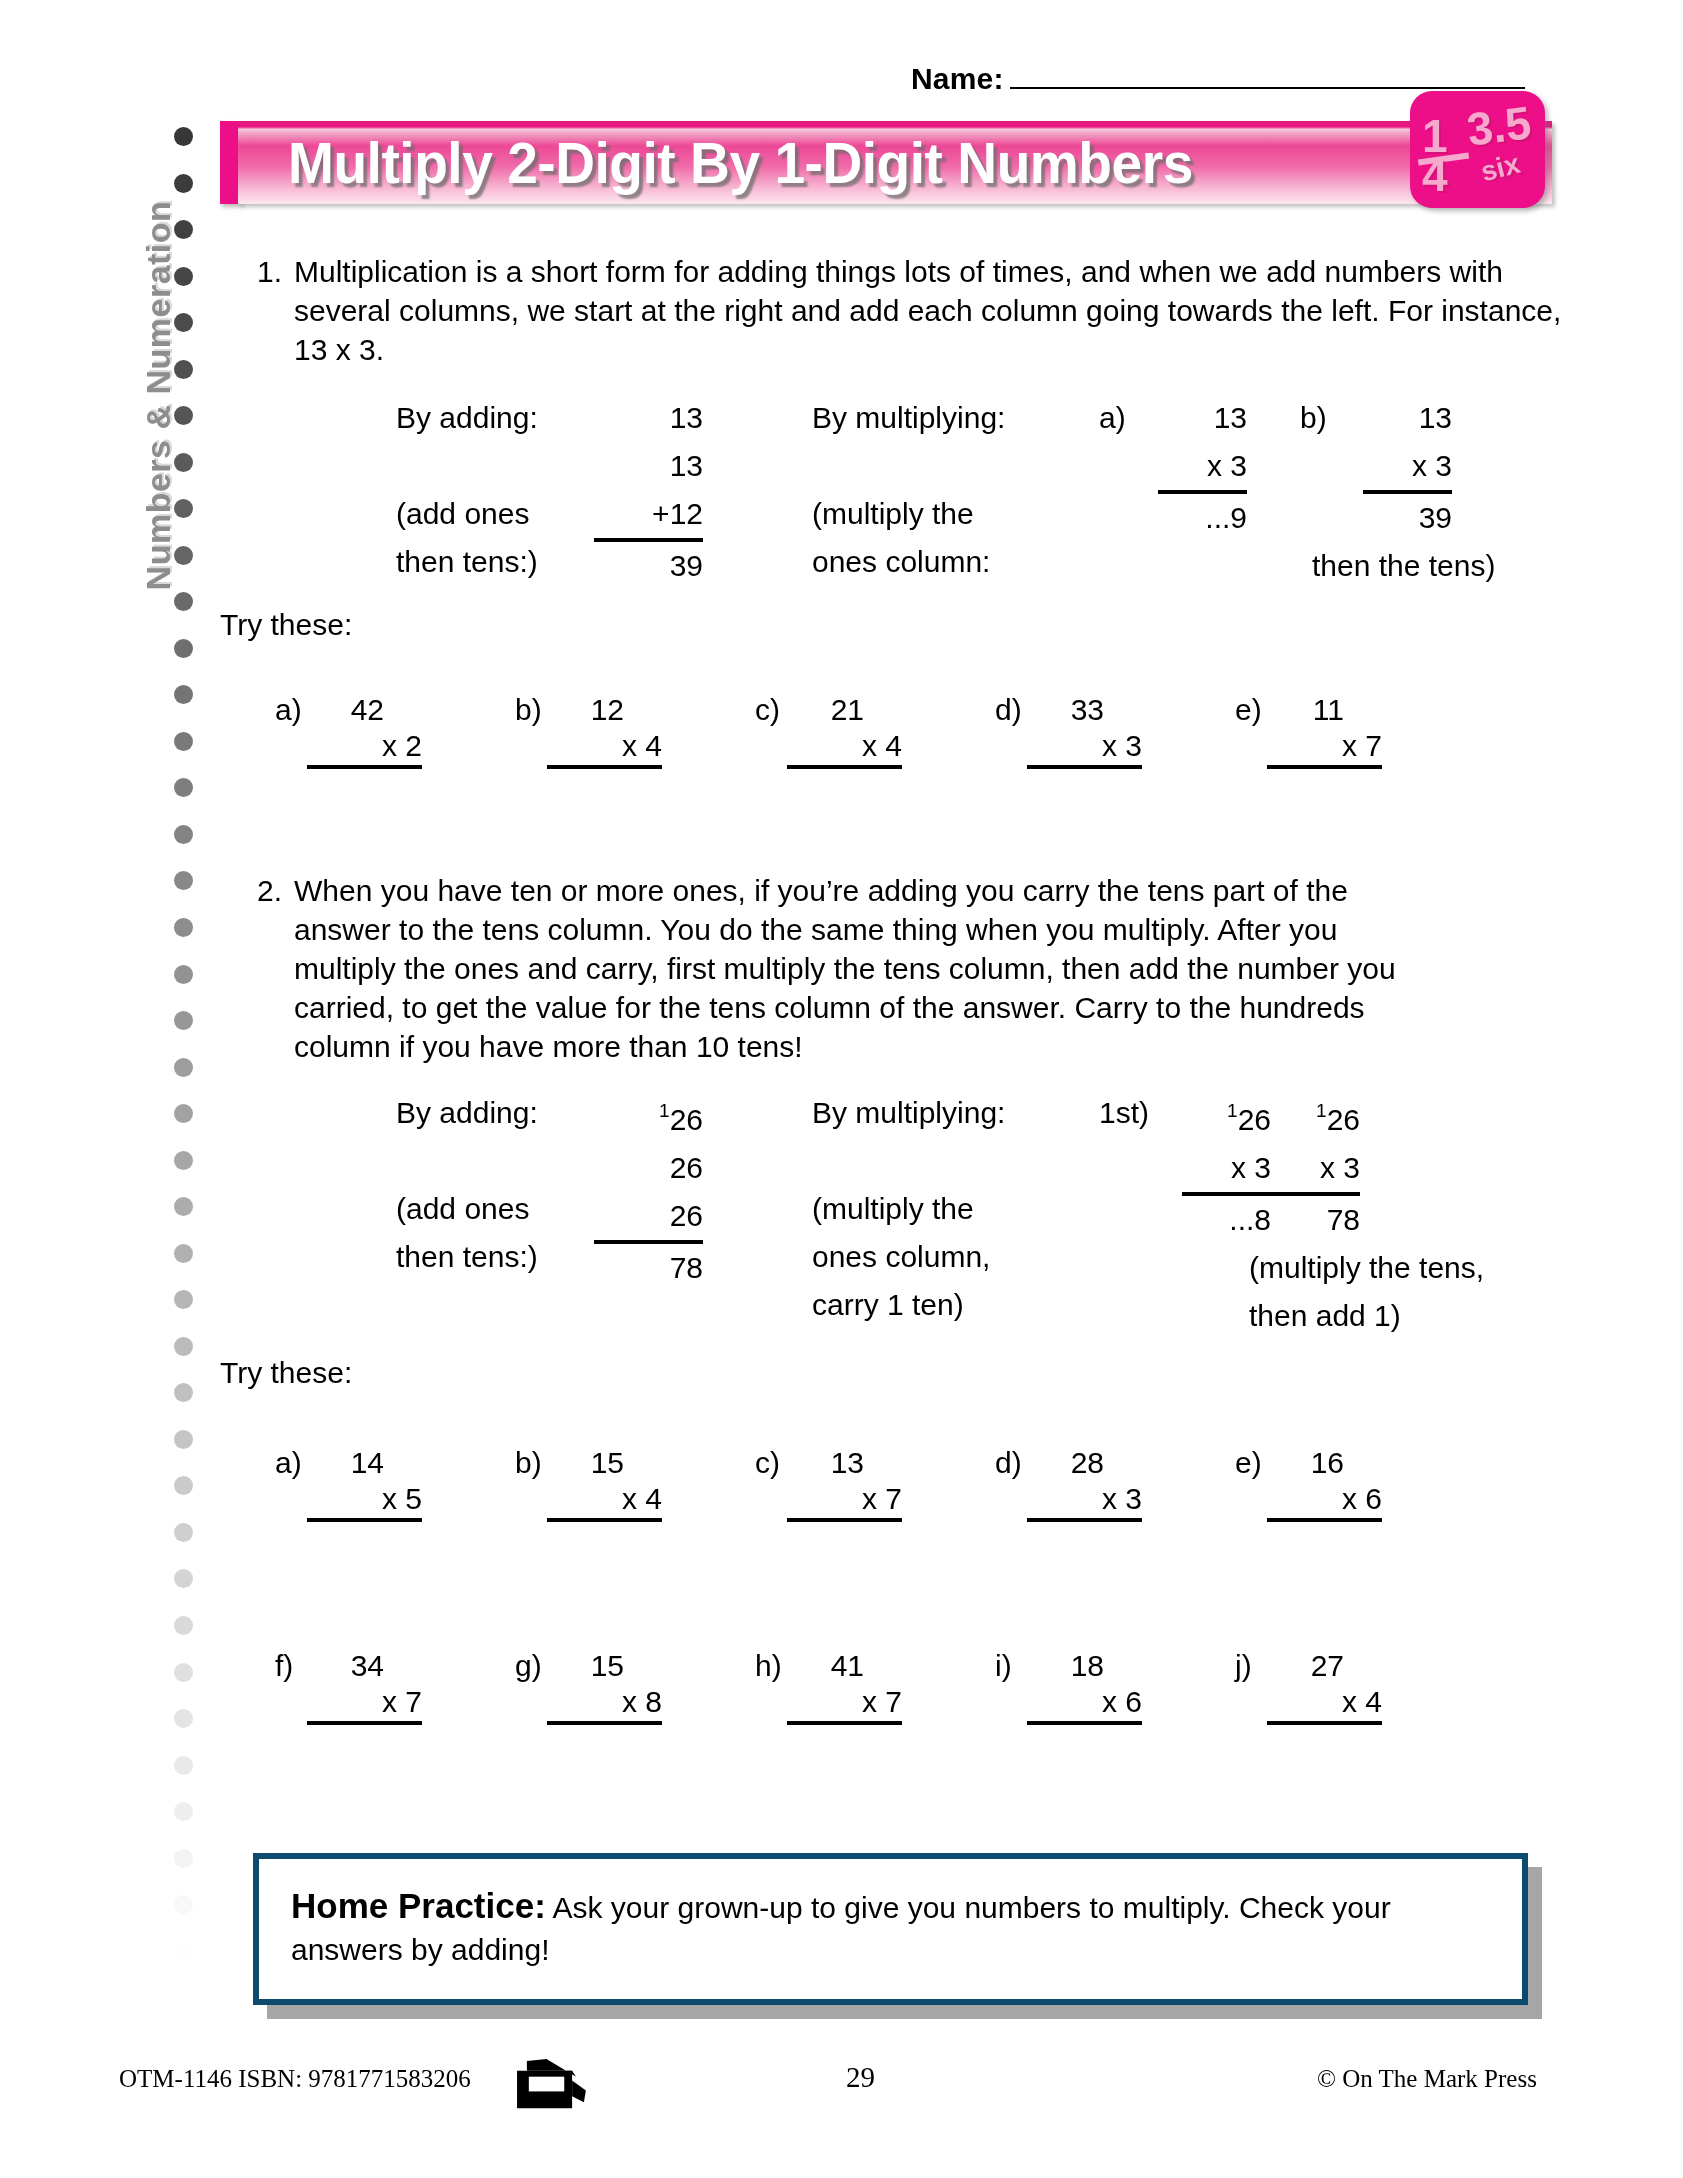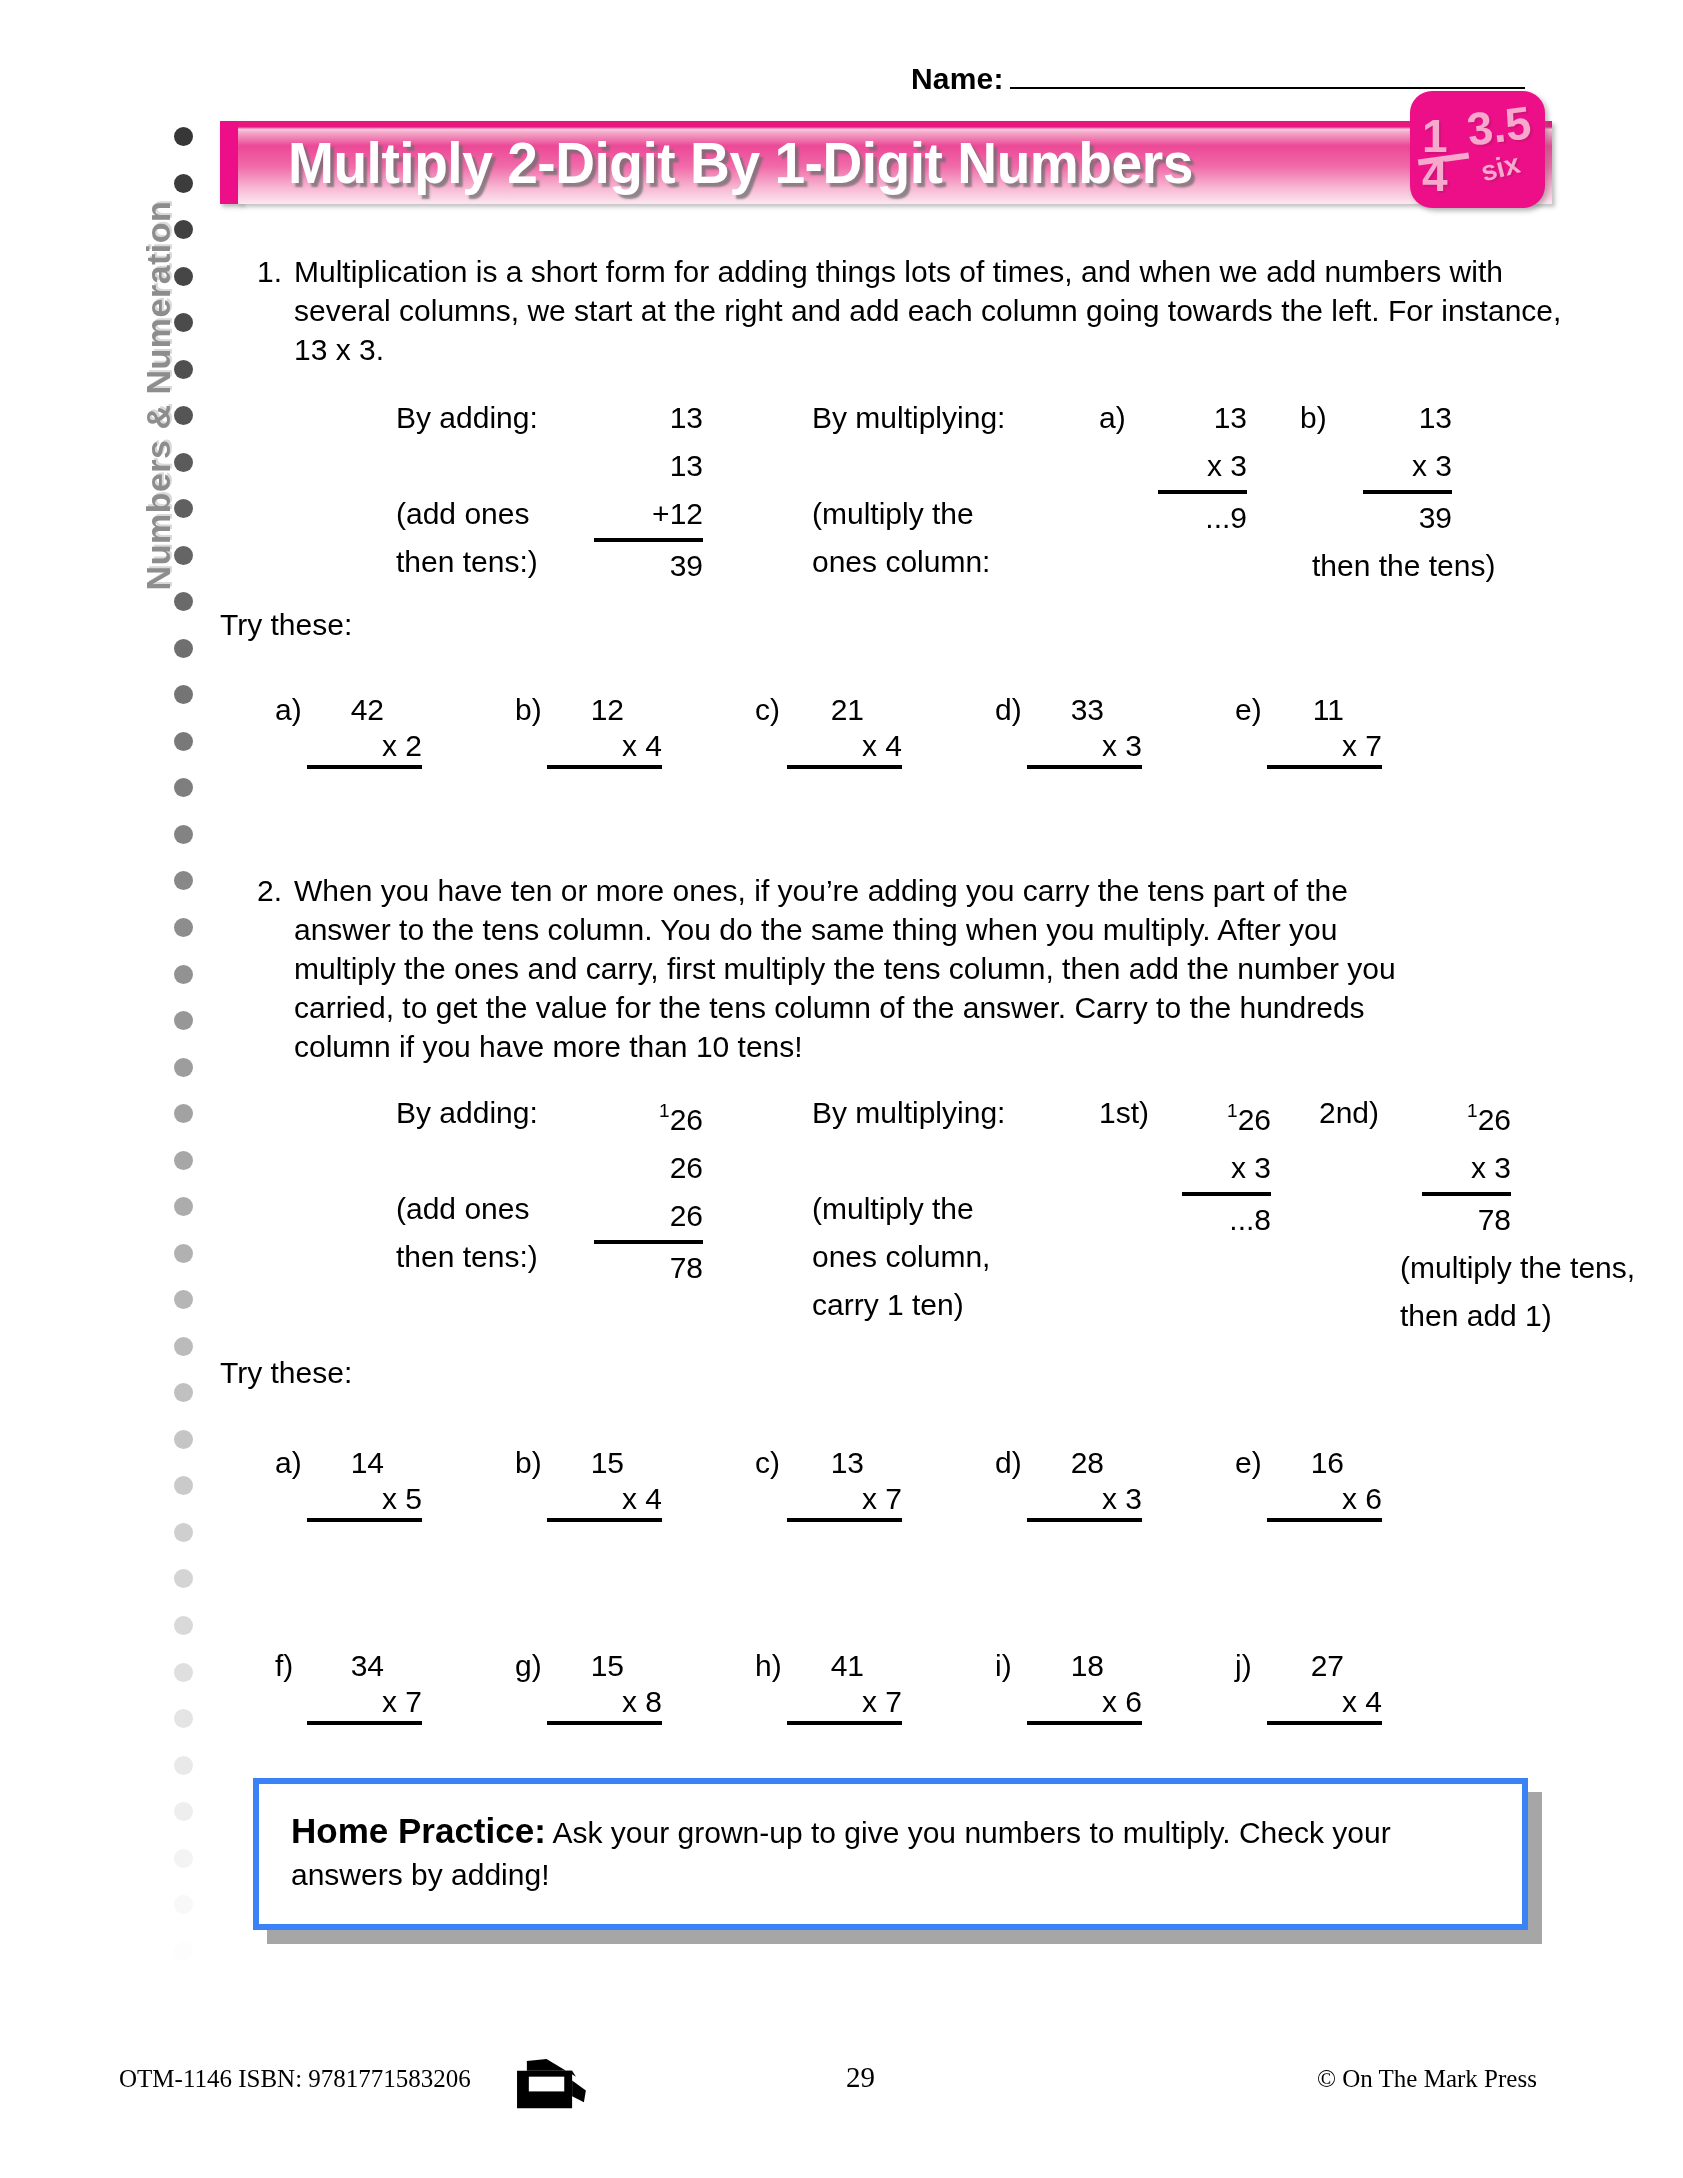--- a/index.html
+++ b/index.html
@@ -220,24 +220,24 @@
     text-align: right;
     border-bottom: 4px solid #000;
     padding-bottom: 2px;
     margin-top: 2px;
   }
 
   
   #home-practice {
     position: absolute;
     left: 253px;
-    top: 1778px;
+    top: 1853px;
     width: 1275px;
     min-height: 137px;
-    border: 6px solid #3b82f6;
+    border: 6px solid #0c4a6e;
     background: #fff;
     box-shadow: 14px 14px 0 rgba(150,150,150,.85);
     padding: 26px 32px 28px 32px;
     box-sizing: border-box;
   }
   #hp-text {
     font-size: 30px;
     line-height: 42px;
   }
   #hp-title {
@@ -455,23 +455,20 @@
 
     <div style="width:83px;">
       <div>1st)</div>
     </div>
     <div class="ex-col-num" style="width:89px;">
       <div><span class="carry">1</span><span>26</span></div>
       <div class="rule-under">x 3</div>
       <div>...8</div>
     </div>
 
-    <div style="width:103px;padding-left:48px;">
-      <div>2nd)</div>
-    </div>
     <div class="ex-col-num" style="width:89px;">
       <div><span class="carry">1</span><span>26</span></div>
       <div class="rule-under">x 3</div>
       <div>78</div>
       <div style="text-align:left;margin-left:-22px;white-space:nowrap;">(multiply the tens,</div>
       <div style="text-align:left;margin-left:-22px;white-space:nowrap;">then add 1)</div>
     </div>
   </div>
 </div>
 

